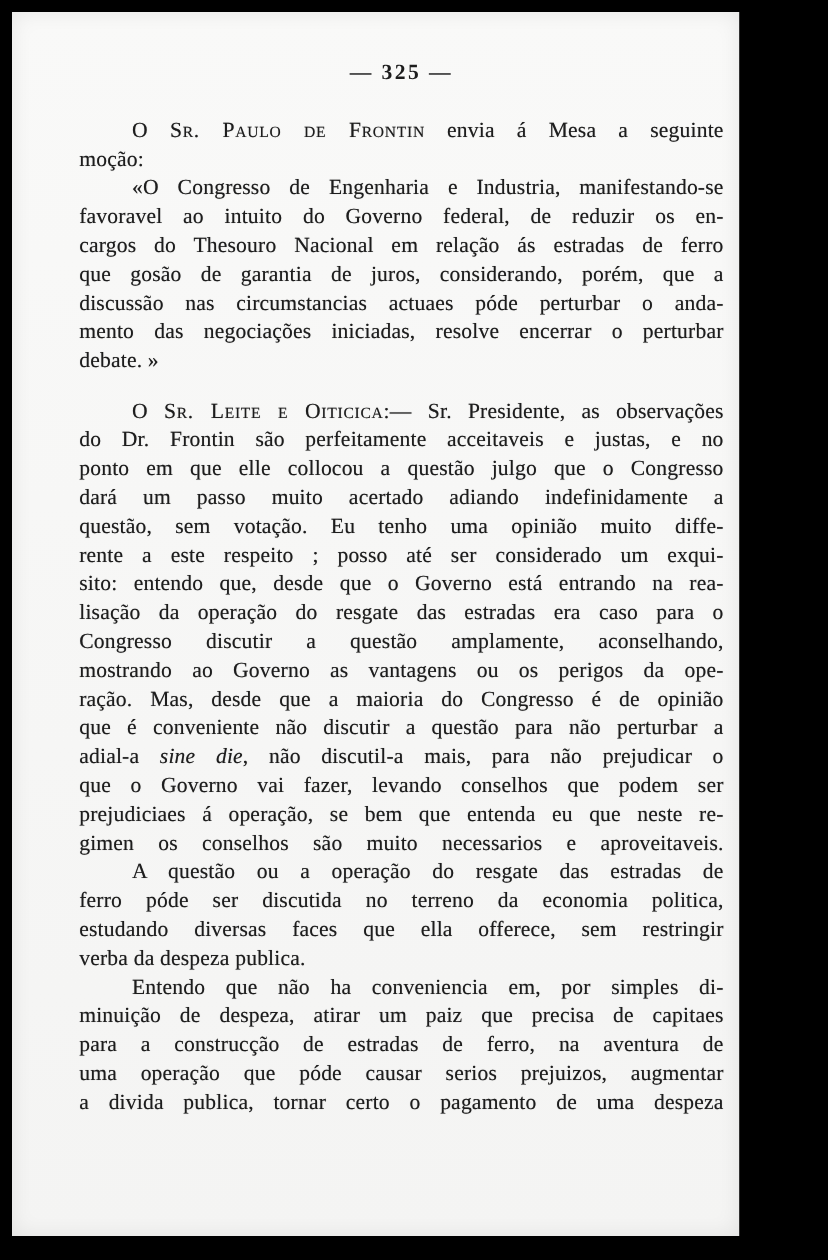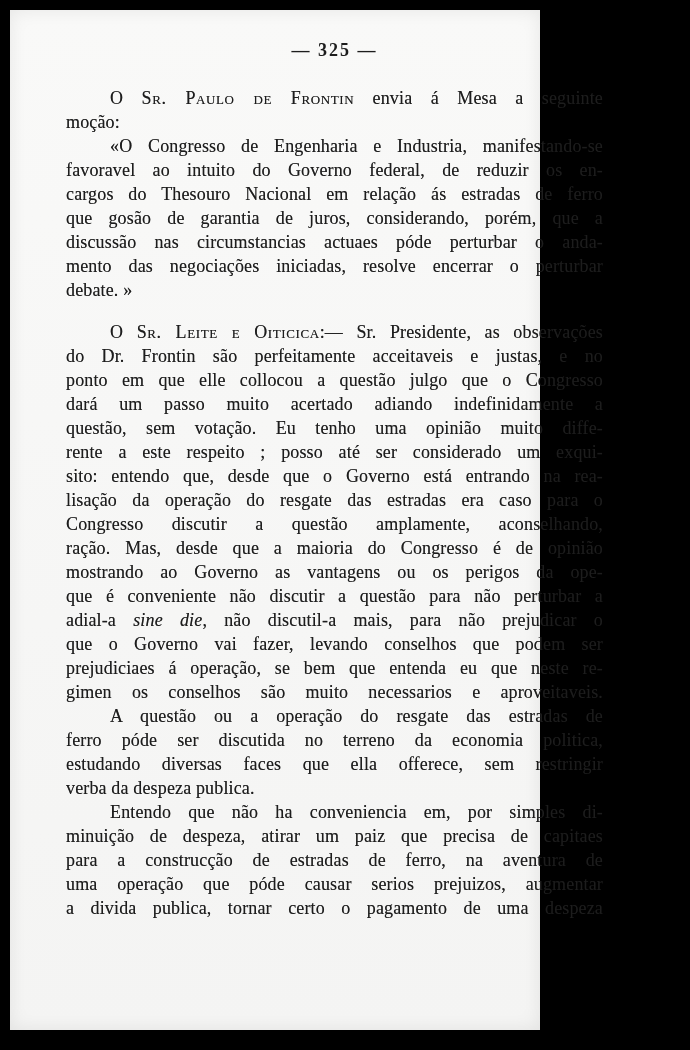--- a/index.html
+++ b/index.html
@@ -12,25 +12,25 @@
     height: 1050px;
     position: relative;
     overflow: hidden;
     font-family: "Liberation Serif", "DejaVu Serif", serif;
   }
   
   .scan {
     position: absolute;
     left: 10px;
     top: 10px;
-    width: 530px;
+    width: 606px;
     height: 1020px;
     background: linear-gradient(180deg, #f9f9f8 0%, #f6f6f5 60%, #f4f4f3 100%);
     box-sizing: border-box;
-    padding: 28px 73px 0 56px;
+    padding: 38px 73px 0 56px;
     color: #1d1d1d;
     box-shadow: inset 0 0 18px rgba(0,0,0,0.08);
   }
   .page-number {
     width: 537px;
     height: 24px;
     line-height: 24px;
     text-align: center;
     font-size: 18px;
     letter-spacing: 2px;
@@ -78,22 +78,22 @@
       <div class="para gap">
         <div class="line indent"><span>O </span><span class="sc">Sr. Leite e Oiticica</span><span>:— Sr. Presidente, as observações</span></div>
         <div class="line"><span>do Dr. Frontin são perfeitamente acceitaveis e justas, e no</span></div>
         <div class="line"><span>ponto em que elle collocou a questão julgo que o Congresso</span></div>
         <div class="line"><span>dará um passo muito acertado adiando indefinidamente a</span></div>
         <div class="line"><span>questão, sem votação. Eu tenho uma opinião muito diffe-</span></div>
         <div class="line"><span>rente a este respeito ; posso até ser considerado um exqui-</span></div>
         <div class="line"><span>sito: entendo que, desde que o Governo está entrando na rea-</span></div>
         <div class="line"><span>lisação da operação do resgate das estradas era caso para o</span></div>
         <div class="line"><span>Congresso discutir a questão amplamente, aconselhando,</span></div>
+        <div class="line"><span>mostrando ao Governo as vantagens ou os perigos da ope-</span></div>
         <div class="line"><span>ração. Mas, desde que a maioria do Congresso é de opinião</span></div>
-        <div class="line"><span>mostrando ao Governo as vantagens ou os perigos da ope-</span></div>
         <div class="line"><span>que é conveniente não discutir a questão para não perturbar a</span></div>
         <div class="line"><span>adial-a </span><span class="it">sine die</span><span>, não discutil-a mais, para não prejudicar o</span></div>
         <div class="line"><span>que o Governo vai fazer, levando conselhos que podem ser</span></div>
         <div class="line"><span>prejudiciaes á operação, se bem que entenda eu que neste re-</span></div>
         <div class="line"><span>gimen os conselhos são muito necessarios e aproveitaveis.</span></div>
       </div>
       <div class="para">
         <div class="line indent"><span>A questão ou a operação do resgate das estradas de</span></div>
         <div class="line"><span>ferro póde ser discutida no terreno da economia politica,</span></div>
         <div class="line"><span>estudando diversas faces que ella offerece, sem restringir</span></div>

